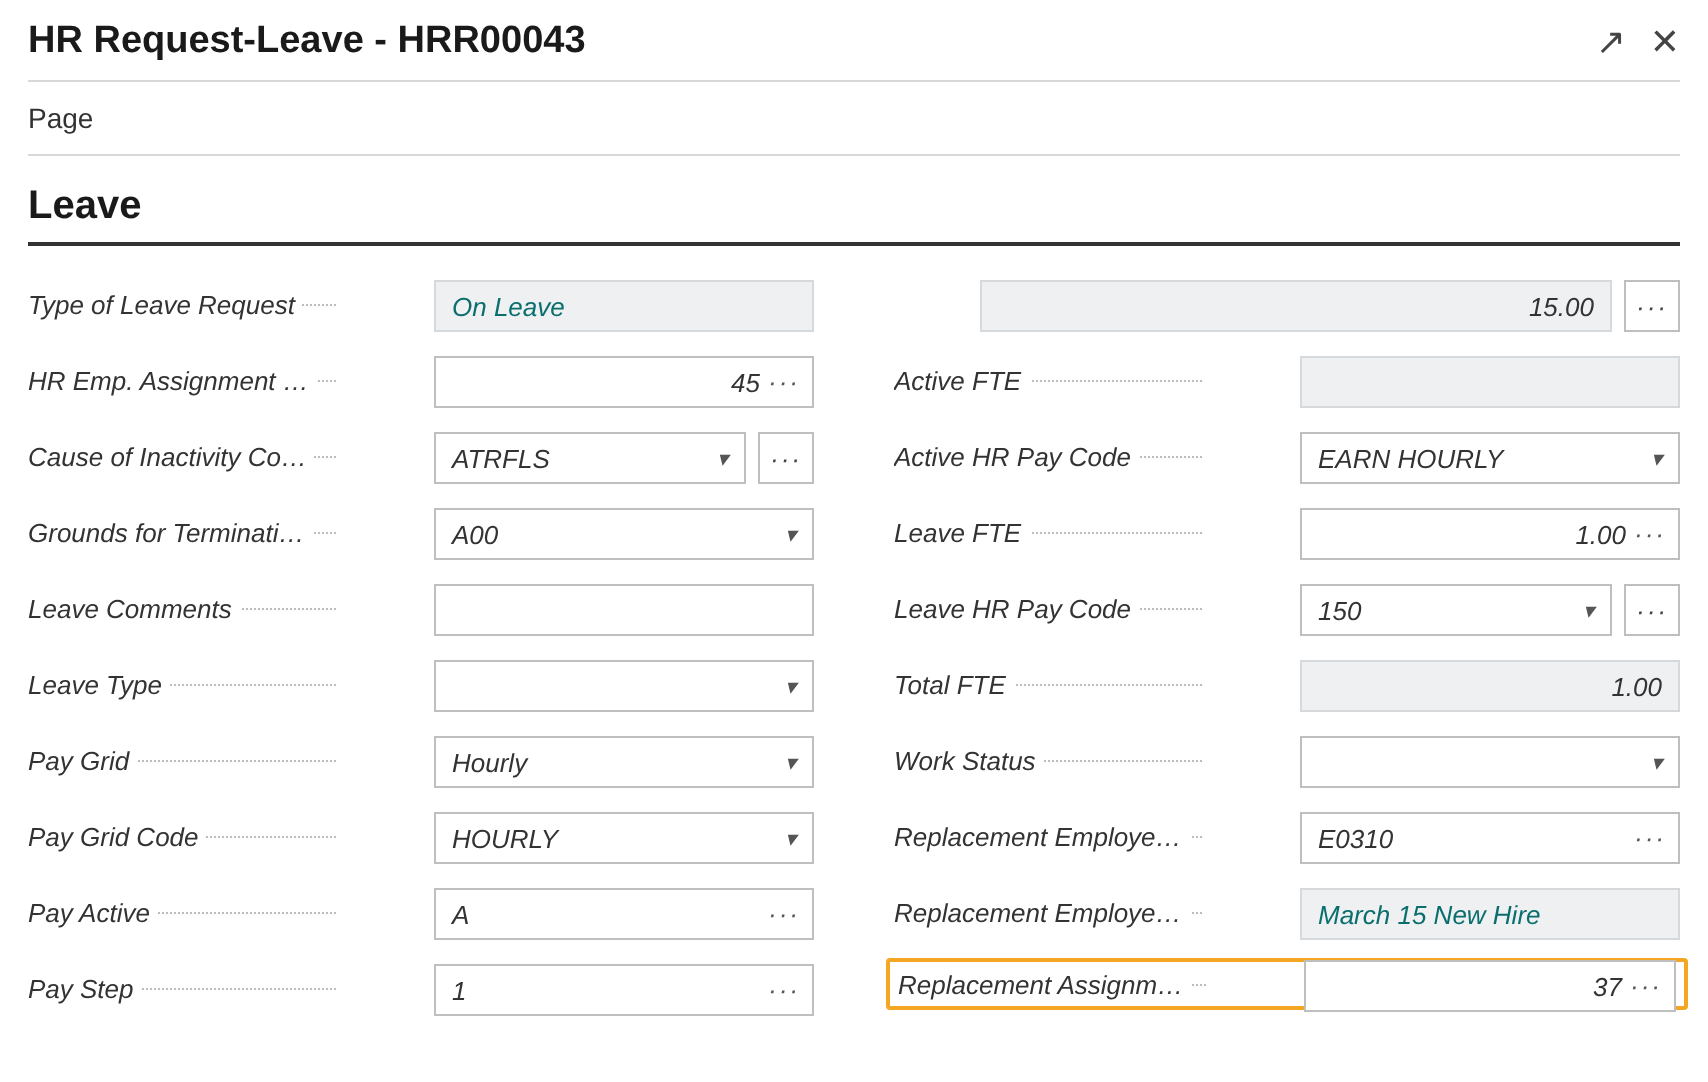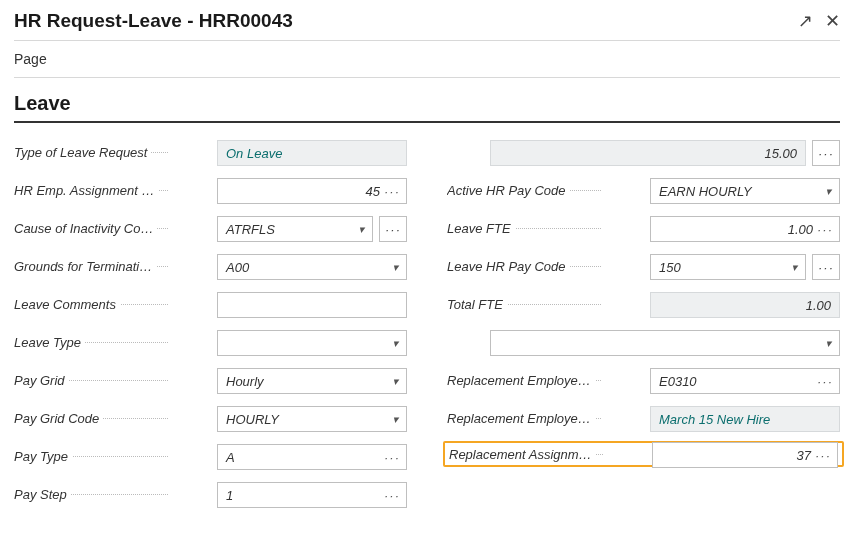--- a/index.html
+++ b/index.html
@@ -186,21 +186,21 @@
       <div class="label"><span class="dots"></span><span class="label-text">Pay Grid Code</span></div>
       <div class="control-wrap">
         <div class="select">
           <span>HOURLY</span>
           <span class="chev">▾</span>
         </div>
       </div>
     </div>
 
     <div class="row">
-      <div class="label"><span class="dots"></span><span class="label-text">Pay Type</span></div>
+      <div class="label"><span class="dots"></span><span class="label-text">Pay Active</span></div>
       <div class="control-wrap">
         <div class="input has-ellipsis">
           <span>A</span>
           <span class="ellipsis-inside">···</span>
         </div>
       </div>
     </div>
 
     <div class="row">
       <div class="label"><span class="dots"></span><span class="label-text">Pay Step</span></div>
@@ -216,20 +216,26 @@
 
   <div class="col">
 
     <div class="row">
       <div class="control-wrap">
         <div class="readonly right">15.00</div>
         <div class="ellipsis-btn">···</div>
       </div>
     </div>
 
+    <div class="row">
+      <div class="label"><span class="dots"></span><span class="label-text">Active FTE</span></div>
+      <div class="control-wrap">
+        <div class="readonly"></div>
+      </div>
+    </div>
 
     <div class="row">
       <div class="label"><span class="dots"></span><span class="label-text">Active HR Pay Code</span></div>
       <div class="control-wrap">
         <div class="select">
           <span>EARN HOURLY</span>
           <span class="chev">▾</span>
         </div>
       </div>
     </div>
@@ -256,20 +262,21 @@
     </div>
 
     <div class="row">
       <div class="label"><span class="dots"></span><span class="label-text">Total FTE</span></div>
       <div class="control-wrap">
         <div class="readonly right">1.00</div>
       </div>
     </div>
 
     <div class="row">
+      <div class="label"><span class="dots"></span><span class="label-text">Work Status</span></div>
       <div class="control-wrap">
         <div class="select">
           <span></span>
           <span class="chev">▾</span>
         </div>
       </div>
     </div>
 
     <div class="row">
       <div class="label"><span class="dots"></span><span class="label-text">Replacement Employe…</span></div>

